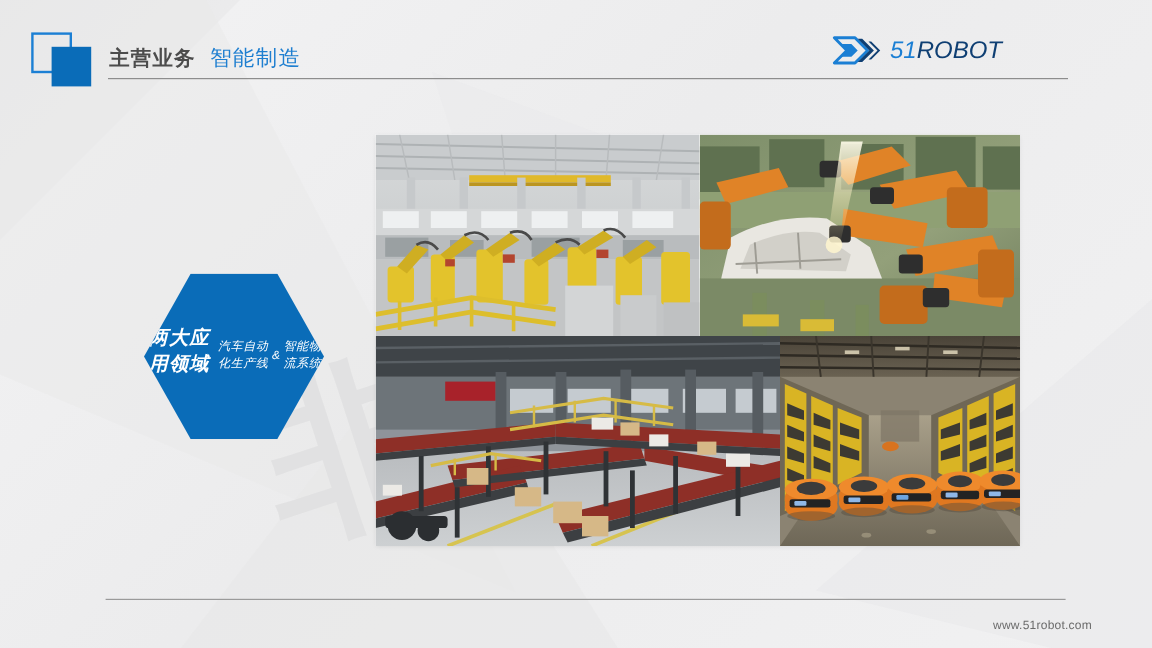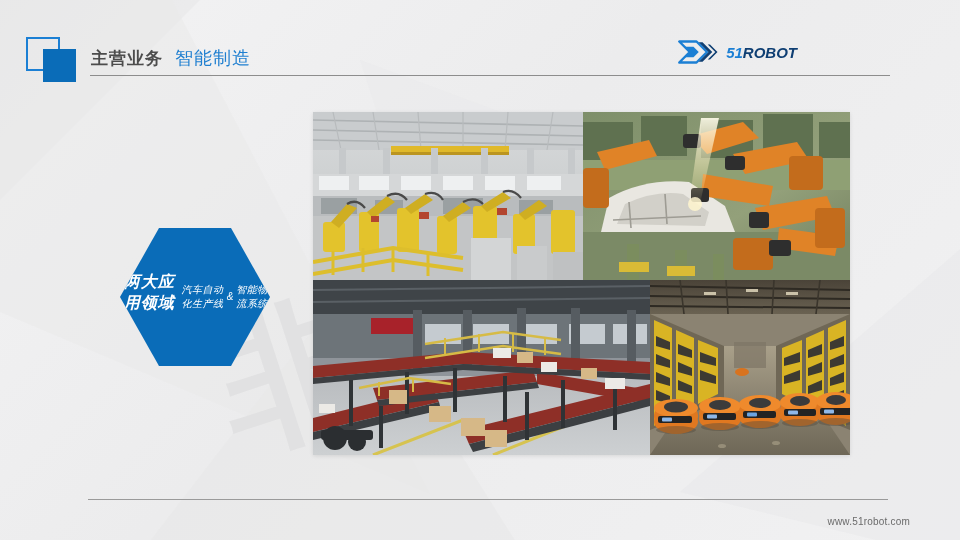--- a/index.html
+++ b/index.html
@@ -71,21 +71,21 @@
     color: #e0e0e1;
     opacity: .85;
     letter-spacing: -6px;
     transform: rotate(-18deg);
     pointer-events: none;
     user-select: none;
     line-height: 1;
   }
 
   
-  .header { position: absolute; left: 0; top: 16px; width: 844px; height: 72px; }
+  .header { position: absolute; left: 0; top: 6px; width: 844px; height: 72px; padding-left: 38px; }
   .sq-outline {
     position: absolute; left: 26px; top: 21px;
     width: 34px; height: 34px;
     border: 2px solid #1b7fd4;
     box-sizing: border-box;
     background: transparent;
   }
   .sq-filled {
     position: absolute; left: 43px; top: 33px;
     width: 33px; height: 33px;
@@ -107,21 +107,21 @@
     width: 800px; height: 1px; background: #8d8d8d;
   }
 
   
   .logo {
     position: absolute; right: 47px; top: 21px;
     display: flex; align-items: center; gap: 7px;
   }
   .logo-mark { width: 42px; height: 30px; display: block; }
   .logo-text {
-    font-size: 15px; font-weight: bold; font-style: italic;
+    font-size: 20px; font-weight: normal; font-style: italic;
     letter-spacing: 0px; line-height: 1;
   }
   .logo-51 { color: #1b7fd4; }
   .logo-robot { color: #0f3f73; }
 
   
   .hex {
     position: absolute; left: 120px; top: 228px;
     width: 150px; height: 138px;
     background: #0a6cb8;

